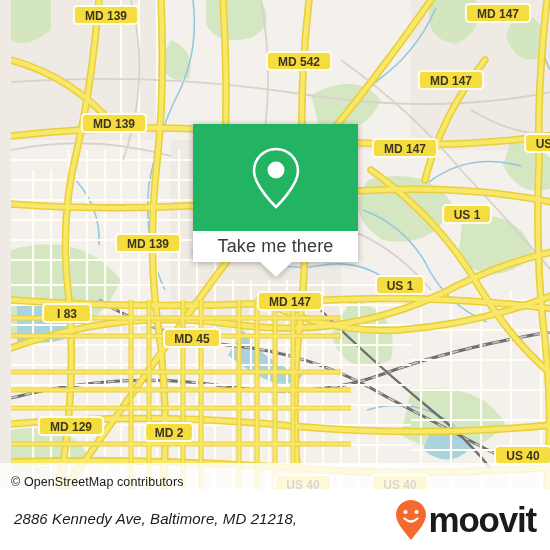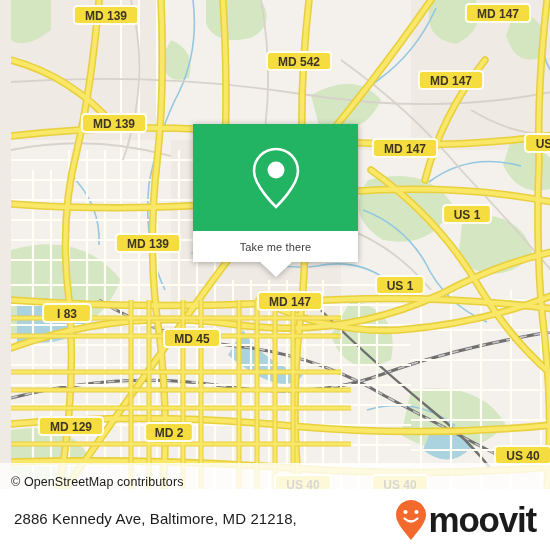--- a/index.html
+++ b/index.html
@@ -70,21 +70,21 @@
   #popup-foot {
     width: 165px;
     height: 31px;
     background: #ffffff;
     display: flex;
     align-items: center;
     justify-content: center;
     position: relative;
   }
   #popup-foot-label {
-    font-size: 11px;
+    font-size: 18px;
     color: #3b3b3b;
     letter-spacing: .15px;
   }
   #popup-tail {
     position: absolute;
     left: 67px;
     top: 138px;
     width: 0; height: 0;
     border-left: 16px solid transparent;
     border-right: 16px solid transparent;
@@ -103,20 +103,21 @@
     align-items: center;
     justify-content: space-between;
     box-sizing: border-box;
     padding: 0 14px 0 14px;
   }
   #footer-text {
     display: flex;
     flex-direction: column;
     justify-content: center;
     gap: 2px;
+    font-style: italic;
   }
   #footer-text div {
     font-size: 15px;
     color: #1c1c1c;
     line-height: 1.35;
     letter-spacing: .1px;
   }
   #logo {
     display: flex;
     align-items: center;

